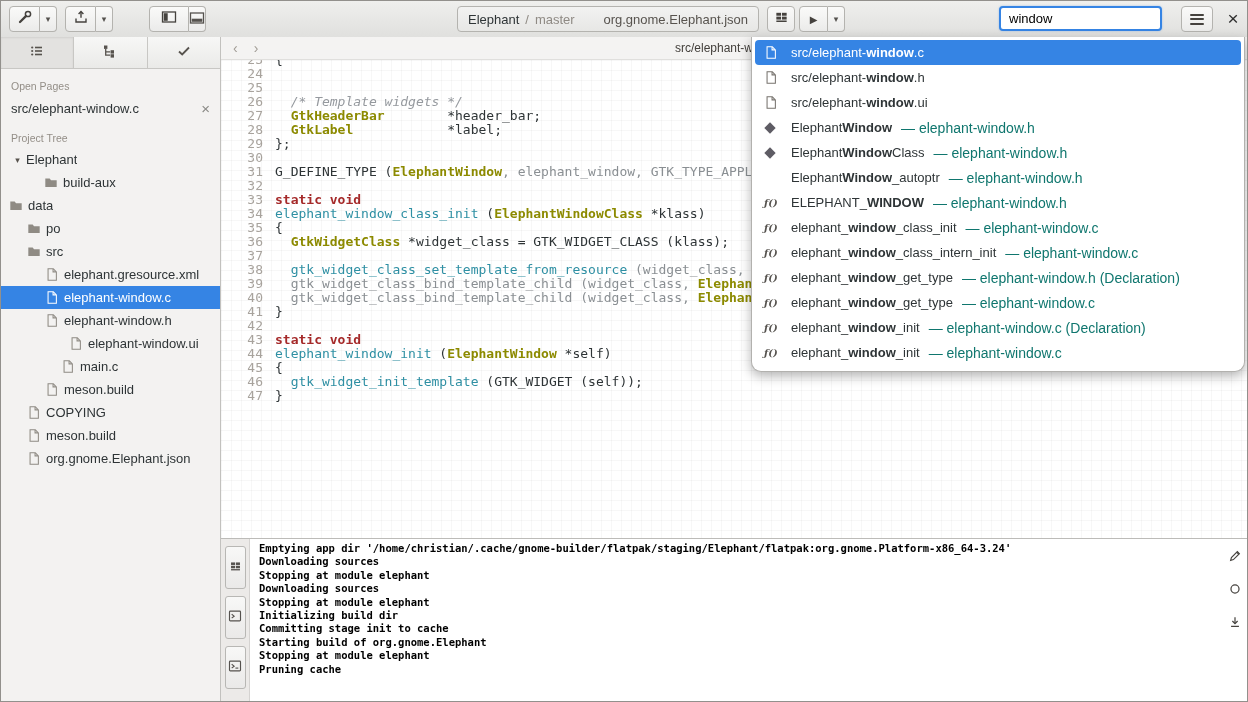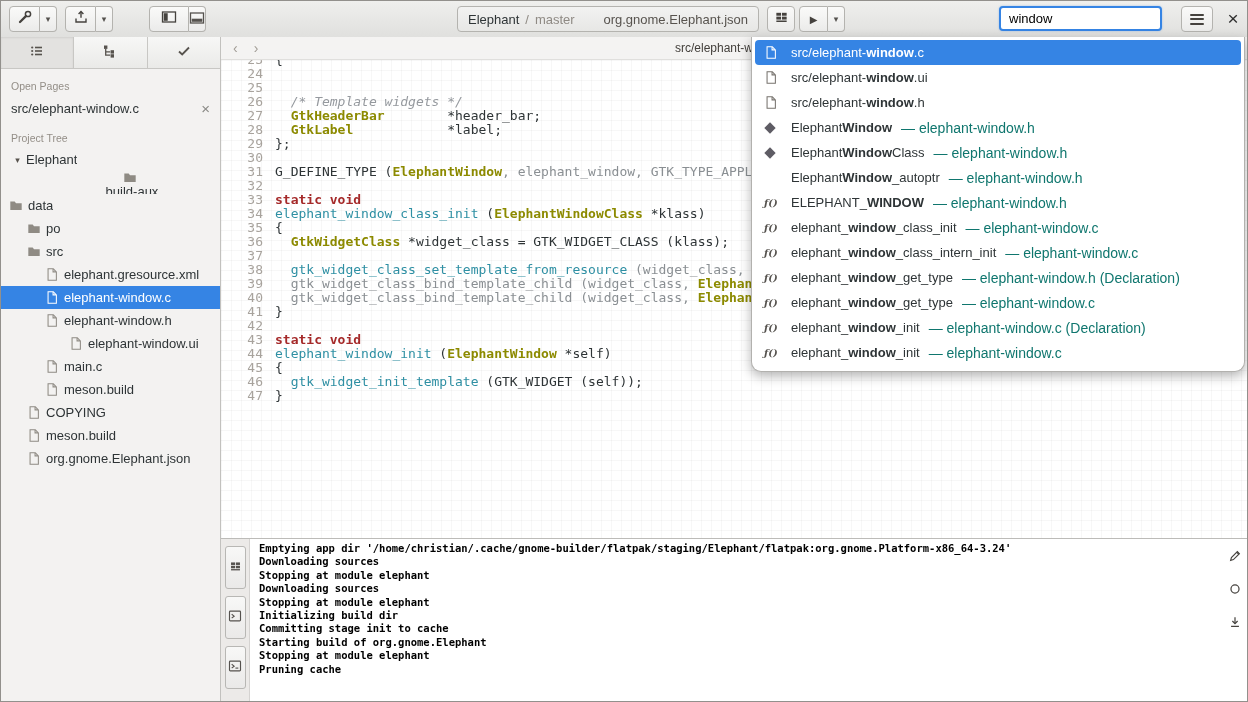--- a/index.html
+++ b/index.html
@@ -227,21 +227,21 @@
       <span>src/elephant-window.c</span>
       <span class="x">×</span>
     </div>
 
     <div class="section-label">Project Tree</div>
     <div>
         <div class="tree-row" style="padding-left: 8px;">
           <span class="expander">▾</span>
           <span class="tlabel">Elephant</span>
         </div>
-        <div class="tree-row" style="padding-left: 43px; flex-direction: column;">
+        <div class="tree-row" style="padding-left: 43px;">
           <span class="ticon">
             <svg width="14" height="13" viewBox="0 0 16 14">
               <path d="M1.5 2.5h5l1.5 2h6.5V12h-13z" fill="currentColor"></path>
             </svg>
           </span>
           <span class="tlabel">build-aux</span>
         </div>
         <div class="tree-row" style="padding-left: 8px;">
           <span class="ticon">
             <svg width="14" height="13" viewBox="0 0 16 14">
@@ -295,21 +295,21 @@
         </div>
         <div class="tree-row" style="padding-left: 68px;">
           <span class="ticon">
             <svg width="14" height="15" viewBox="0 0 16 16" fill="none" stroke="currentColor" stroke-width="1.2">
               <path d="M3.5 1.5h6L13 5v9.5h-9.5z"></path>
               <path d="M9.2 1.8V5h3.4"></path>
             </svg>
           </span>
           <span class="tlabel">elephant-window.ui</span>
         </div>
-        <div class="tree-row" style="padding-left: 44px;">
+        <div class="tree-row" style="padding-left: 60px;">
           <span class="ticon">
             <svg width="14" height="15" viewBox="0 0 16 16" fill="none" stroke="currentColor" stroke-width="1.2">
               <path d="M3.5 1.5h6L13 5v9.5h-9.5z"></path>
               <path d="M9.2 1.8V5h3.4"></path>
             </svg>
           </span>
           <span class="tlabel">main.c</span>
         </div>
         <div class="tree-row" style="padding-left: 44px;">
           <span class="ticon">
@@ -456,30 +456,30 @@
           </span>
           <span class="rlabel">src/elephant-<b>window</b>.c</span>
         </div>
         <div class="result-row">
           <span class="ricon">
             <svg width="14" height="15" viewBox="0 0 16 16" fill="none" stroke="currentColor" stroke-width="1.2">
               <path d="M3.5 1.5h6L13 5v9.5h-9.5z"></path>
               <path d="M9.2 1.8V5h3.4"></path>
             </svg>
           </span>
+          <span class="rlabel">src/elephant-<b>window</b>.h</span>
+        </div>
+        <div class="result-row">
+          <span class="ricon">
+            <svg width="14" height="15" viewBox="0 0 16 16" fill="none" stroke="currentColor" stroke-width="1.2">
+              <path d="M3.5 1.5h6L13 5v9.5h-9.5z"></path>
+              <path d="M9.2 1.8V5h3.4"></path>
+            </svg>
+          </span>
           <span class="rlabel">src/elephant-<b>window</b>.ui</span>
-        </div>
-        <div class="result-row">
-          <span class="ricon">
-            <svg width="14" height="15" viewBox="0 0 16 16" fill="none" stroke="currentColor" stroke-width="1.2">
-              <path d="M3.5 1.5h6L13 5v9.5h-9.5z"></path>
-              <path d="M9.2 1.8V5h3.4"></path>
-            </svg>
-          </span>
-          <span class="rlabel">src/elephant-<b>window</b>.h</span>
         </div>
         <div class="result-row">
           <span class="ricon">
             <span class="diamond"></span>
           </span>
           <span class="rlabel">Elephant<b>Window</b></span>
           <span class="rdetail">—  elephant-window.h</span>
         </div>
         <div class="result-row">
           <span class="ricon">

